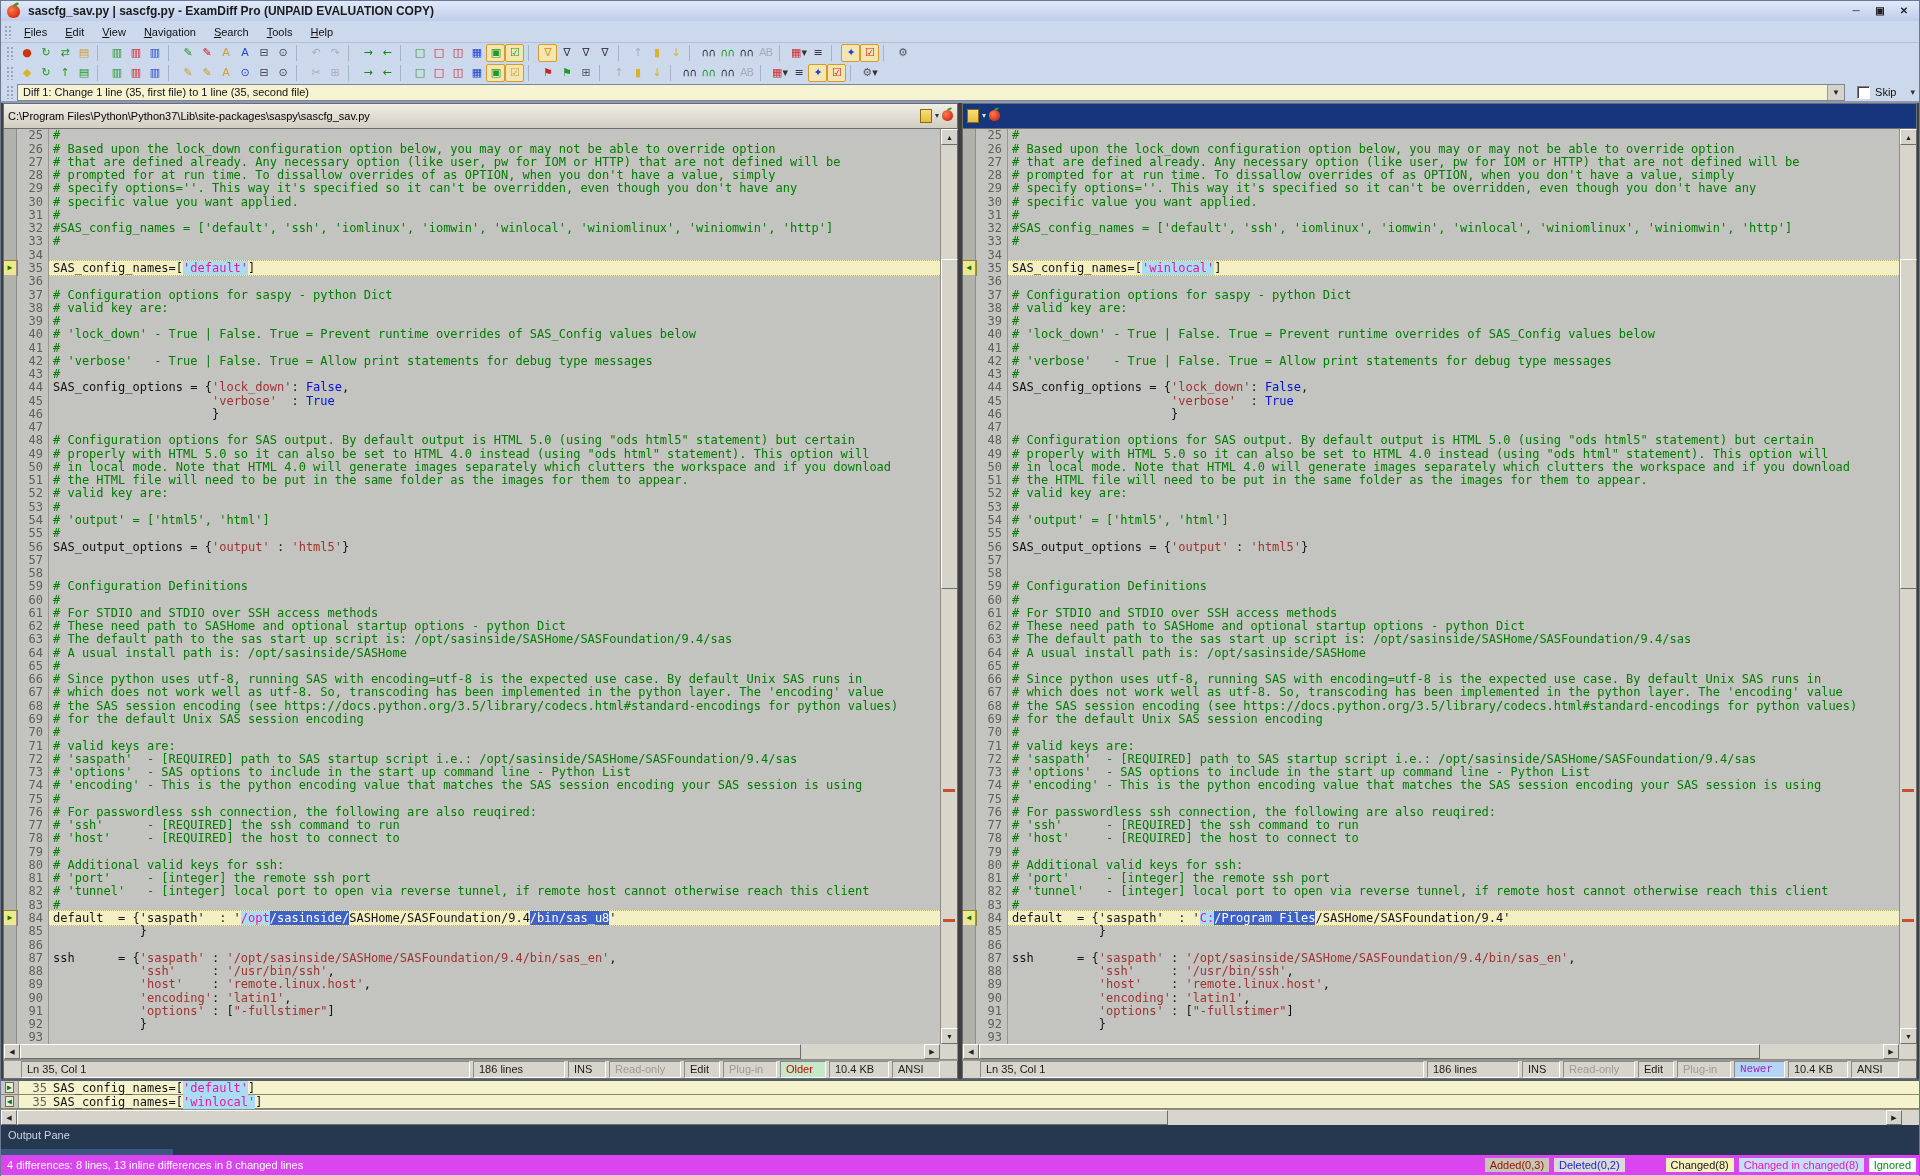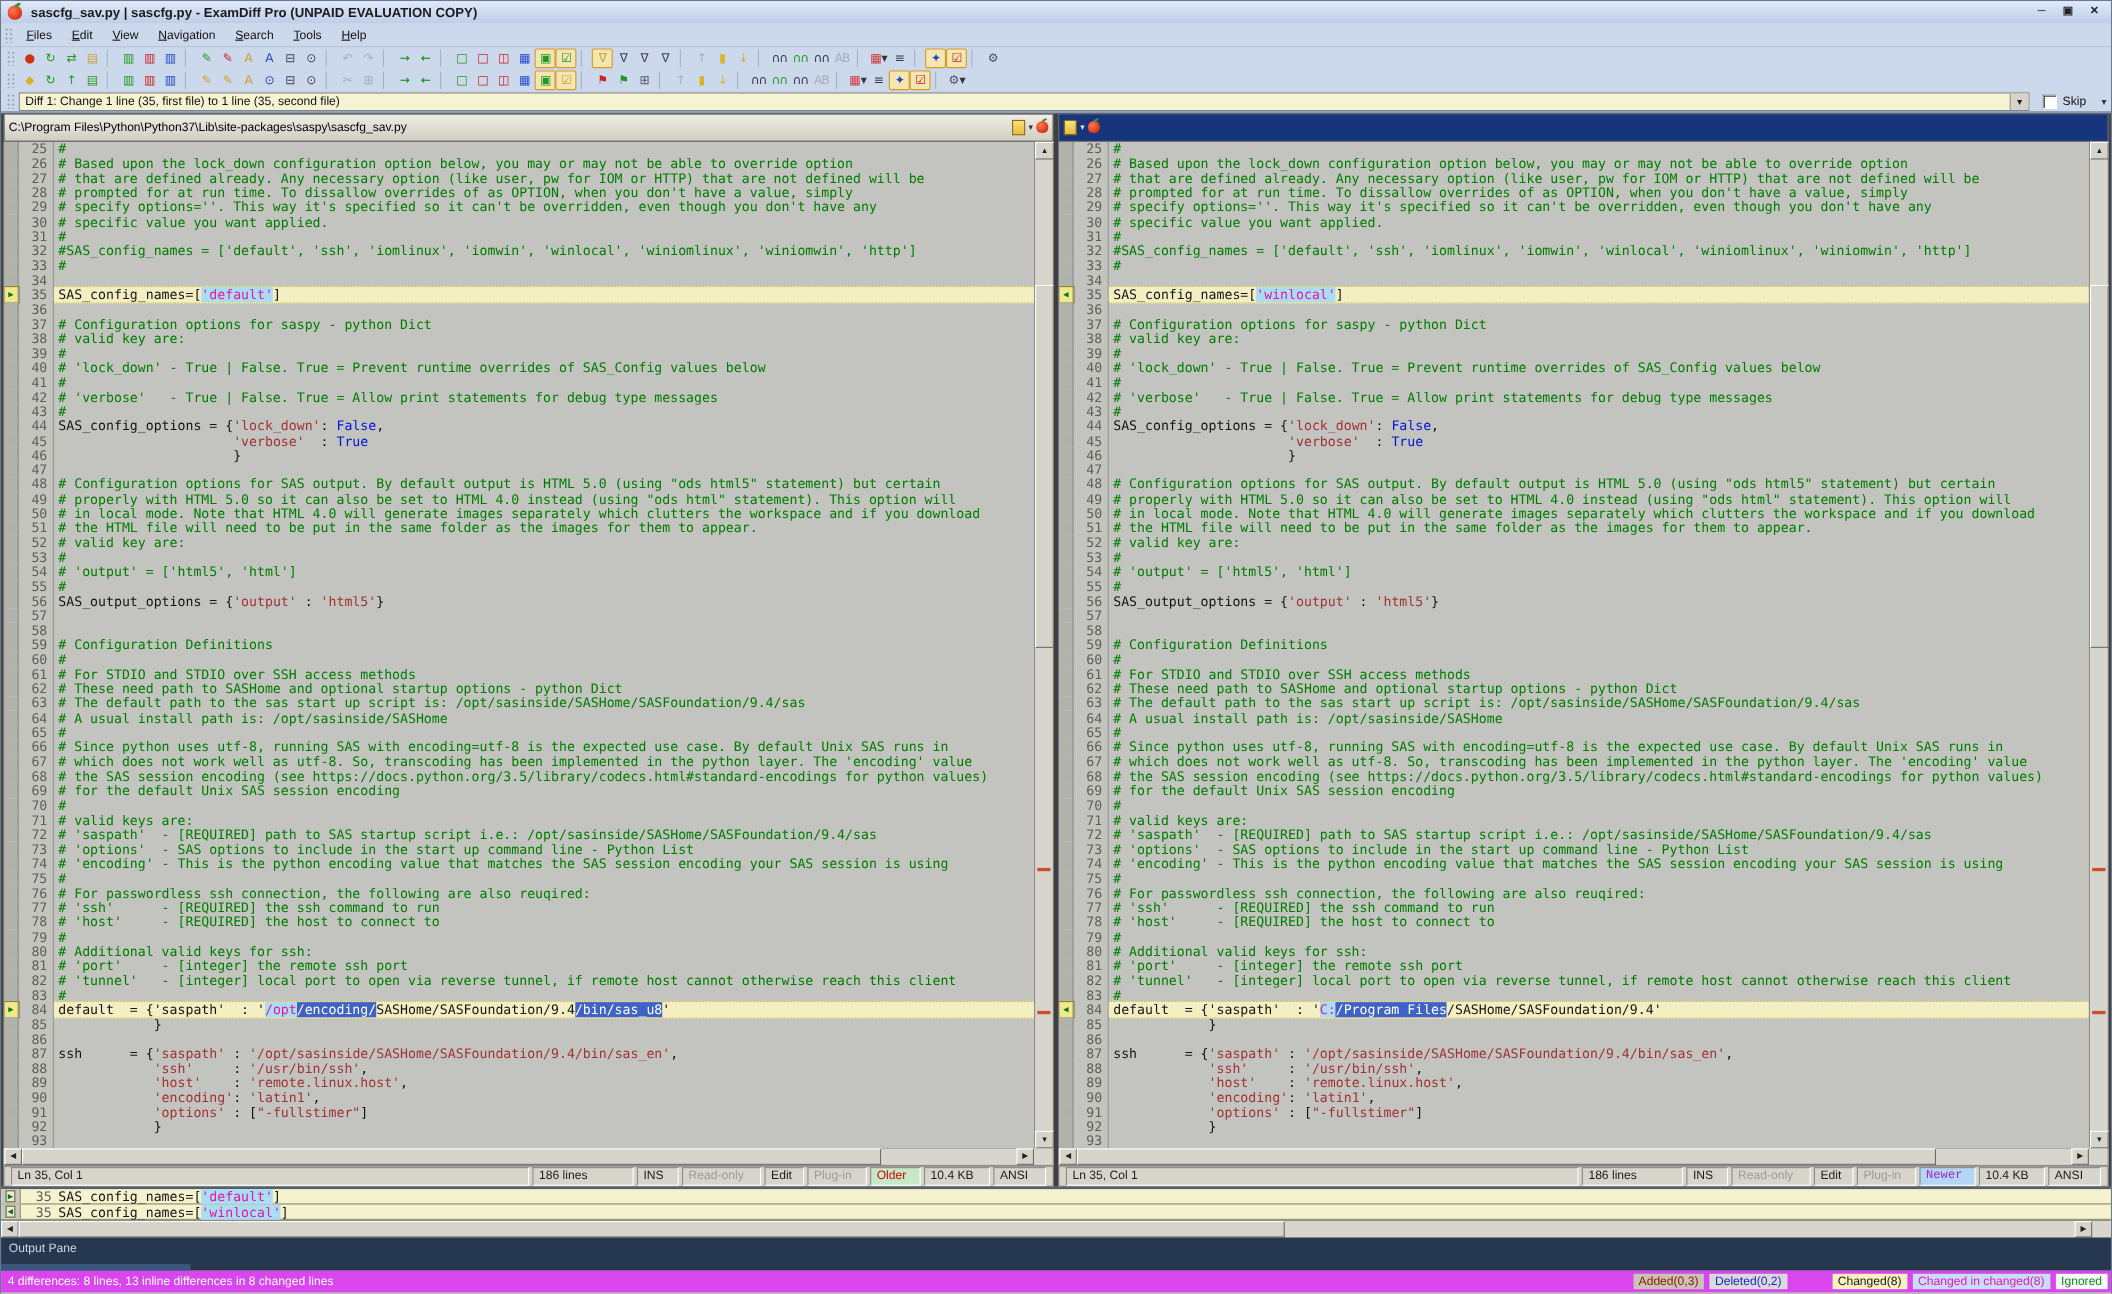--- a/index.html
+++ b/index.html
@@ -83,21 +83,21 @@
     border-color:#fff #6e6e6e #6e6e6e #fff; }
   .vtick { position:absolute; left:2px; right:2px; height:3px; background:#c8502a; }
 
   .hscroll { height:16px; background:#d8d5cc; border:1px solid #8e8e88; border-top:none; position:relative; flex:0 0 auto; }
   .harr { position:absolute; top:0; width:16px; height:15px; background:#d6d3ca; border:1px solid;
     border-color:#fff #6e6e6e #6e6e6e #fff; font-size:7px; text-align:center; line-height:14px; color:#222; }
   .harr.lf { left:0; } .harr.rt { right:17px; }
   .hthumb { position:absolute; top:0; left:16px; width:82%; height:15px; background:#d6d3ca; border:1px solid;
     border-color:#fff #6e6e6e #6e6e6e #fff; }
 
-  .pstatus { height:22px; background:#d7d4cb; display:flex; gap:3px; align-items:center; padding:0 6px;
+  .pstatus { height:22px; background:#d7d4cb; display:flex; gap:3px; align-items:center; padding:0 17px;
     font-size:11px; border:1px solid #6d6d6d; border-top:1px solid #9a9a9a; }
   .scell { height:17px; line-height:15px; padding:0 5px; border:1px solid; border-color:#8a8a8a #fff #fff #8a8a8a;
     color:#1c1c1c; white-space:nowrap; overflow:hidden; }
   .scell.dis { color:#9b9b97; }
   .scell.older { color:#d00000; background:#c6e8c6; }
   .scell.newer { color:#9a28c8; background:#b4d6f4; }
 
   
   .ddetail { flex:0 0 auto; border-top:2px solid #55606f; background:#f5f2ce; }
   .drow { height:14px; display:flex; align-items:center; font-family:"DejaVu Sans Mono", monospace;
@@ -493,21 +493,21 @@
             <div class="cl"><span class="mk"></span><span class="ln">74</span><span class="cd"><span class="sg-c"># 'encoding' - This is the python encoding value that matches the SAS session encoding your SAS session is using</span></span></div>
             <div class="cl"><span class="mk"></span><span class="ln">75</span><span class="cd"><span class="sg-c">#</span></span></div>
             <div class="cl"><span class="mk"></span><span class="ln">76</span><span class="cd"><span class="sg-c"># For passwordless ssh connection, the following are also reuqired:</span></span></div>
             <div class="cl"><span class="mk"></span><span class="ln">77</span><span class="cd"><span class="sg-c"># 'ssh'      - [REQUIRED] the ssh command to run</span></span></div>
             <div class="cl"><span class="mk"></span><span class="ln">78</span><span class="cd"><span class="sg-c"># 'host'     - [REQUIRED] the host to connect to</span></span></div>
             <div class="cl"><span class="mk"></span><span class="ln">79</span><span class="cd"><span class="sg-c">#</span></span></div>
             <div class="cl"><span class="mk"></span><span class="ln">80</span><span class="cd"><span class="sg-c"># Additional valid keys for ssh:</span></span></div>
             <div class="cl"><span class="mk"></span><span class="ln">81</span><span class="cd"><span class="sg-c"># 'port'     - [integer] the remote ssh port</span></span></div>
             <div class="cl"><span class="mk"></span><span class="ln">82</span><span class="cd"><span class="sg-c"># 'tunnel'   - [integer] local port to open via reverse tunnel, if remote host cannot otherwise reach this client</span></span></div>
             <div class="cl"><span class="mk"></span><span class="ln">83</span><span class="cd"><span class="sg-c">#</span></span></div>
-            <div class="cl chg"><span class="mk on">▶</span><span class="ln">84</span><span class="cd"><span class="sg-k">default  = {'saspath'  : '</span><span class="sg-m">/opt</span><span class="sg-w">/encoding/</span><span class="sg-k">SASHome/SASFoundation/9.4</span><span class="sg-w">/bin/sas_u8</span><span class="sg-k">'</span></span></div>
+            <div class="cl chg"><span class="mk on">▶</span><span class="ln">84</span><span class="cd"><span class="sg-k">default  = {'saspath'  : '</span><span class="sg-m">/opt</span><span class="sg-w">/sasinside/</span><span class="sg-k">SASHome/SASFoundation/9.4</span><span class="sg-w">/bin/sas_u8</span><span class="sg-k">'</span></span></div>
             <div class="cl"><span class="mk"></span><span class="ln">85</span><span class="cd"><span class="sg-k">            }</span></span></div>
             <div class="cl"><span class="mk"></span><span class="ln">86</span><span class="cd"></span></div>
             <div class="cl"><span class="mk"></span><span class="ln">87</span><span class="cd"><span class="sg-k">ssh      = {</span><span class="sg-s">'saspath'</span><span class="sg-k"> : </span><span class="sg-s">'/opt/sasinside/SASHome/SASFoundation/9.4/bin/sas_en'</span><span class="sg-k">,</span></span></div>
             <div class="cl"><span class="mk"></span><span class="ln">88</span><span class="cd"><span class="sg-k">            </span><span class="sg-s">'ssh'</span><span class="sg-k">     : </span><span class="sg-s">'/usr/bin/ssh'</span><span class="sg-k">,</span></span></div>
             <div class="cl"><span class="mk"></span><span class="ln">89</span><span class="cd"><span class="sg-k">            </span><span class="sg-s">'host'</span><span class="sg-k">    : </span><span class="sg-s">'remote.linux.host'</span><span class="sg-k">,</span></span></div>
             <div class="cl"><span class="mk"></span><span class="ln">90</span><span class="cd"><span class="sg-k">            </span><span class="sg-s">'encoding'</span><span class="sg-k">: </span><span class="sg-s">'latin1'</span><span class="sg-k">,</span></span></div>
             <div class="cl"><span class="mk"></span><span class="ln">91</span><span class="cd"><span class="sg-k">            </span><span class="sg-s">'options'</span><span class="sg-k"> : [</span><span class="sg-s">"-fullstimer"</span><span class="sg-k">]</span></span></div>
             <div class="cl"><span class="mk"></span><span class="ln">92</span><span class="cd"><span class="sg-k">            }</span></span></div>
             <div class="cl"><span class="mk"></span><span class="ln">93</span><span class="cd"></span></div>
           </div>

